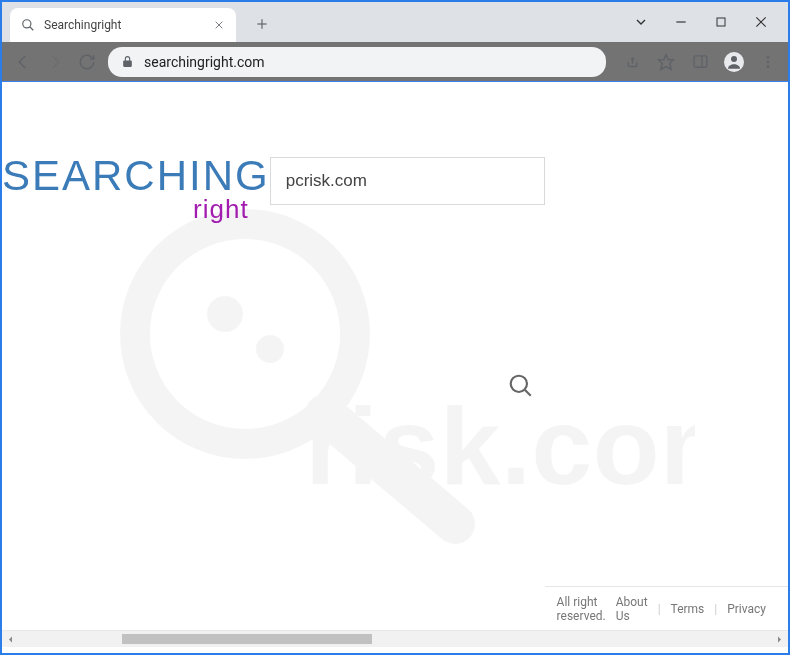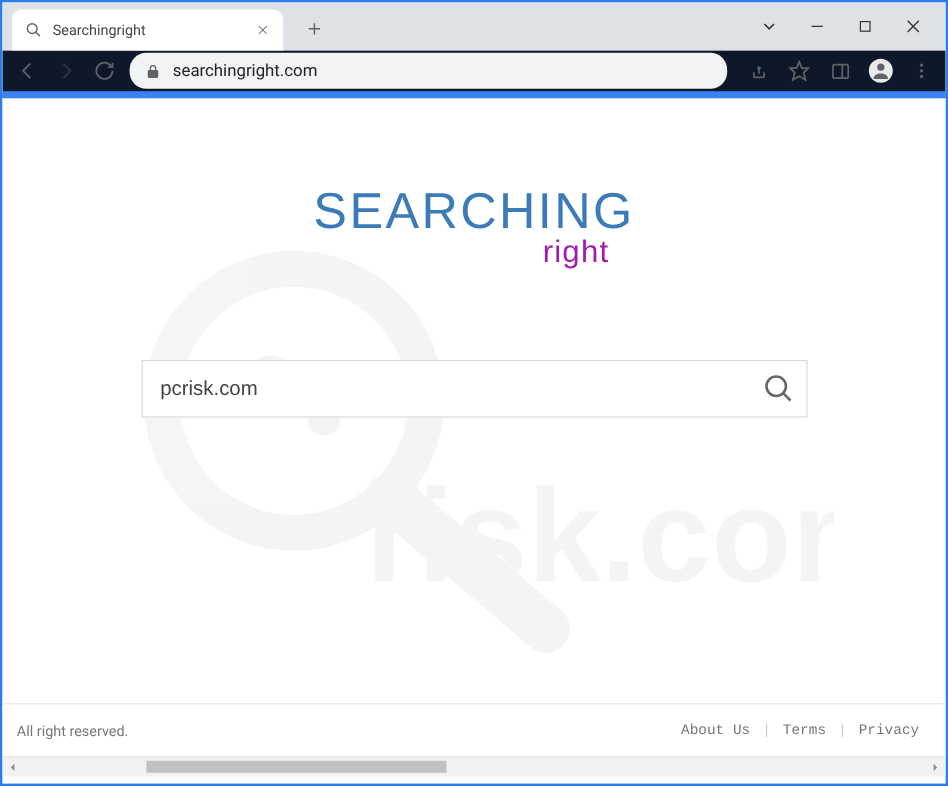--- a/index.html
+++ b/index.html
@@ -80,26 +80,26 @@
       height: 18px;
       display: flex;
       align-items: center;
       justify-content: center;
       cursor: pointer;
     }
     
     
     .addressbar {
       height: 40px;
-      background: #0f172a;
+      background: #737373;
       display: flex;
       align-items: center;
       padding: 0 10px;
       gap: 10px;
-      border-bottom: 6px solid #3b82f6;
+      border-bottom: 1px solid #3b82f6;
     }
     .nav-btn {
       width: 22px;
       height: 22px;
       display: flex;
       align-items: center;
       justify-content: center;
       cursor: pointer;
     }
     .urlbox {
@@ -163,21 +163,21 @@
       pointer-events: none;
       z-index: 0;
     }
     .watermark svg { width: 600px; height: 400px; }
     
     .page-inner {
       position: relative;
       z-index: 1;
       height: 100%;
       display: flex;
-      flex-direction: column;
+      flex-direction: row;
     }
     
     .logo {
       text-align: center;
       margin-top: 70px;
       font-family: Arial, sans-serif;
     }
     .logo-main {
       font-size: 42px;
       color: #3a7bb8;
@@ -231,24 +231,23 @@
       padding: 0 12px;
       background: #fff;
     }
     .footer-left {
       font-size: 12px;
       color: #777;
     }
     .footer-right {
       margin-left: auto;
       display: flex;
-      align-items: flex-start;
+      align-items: center;
       font-size: 12px;
       color: #777;
-      font-family: Liberation Mono, monospace;
     }
     .footer-right a {
       color: #777;
       text-decoration: none;
       padding: 0 10px;
       cursor: pointer;
     }
     .footer-right .sep {
       color: #ccc;
     }

